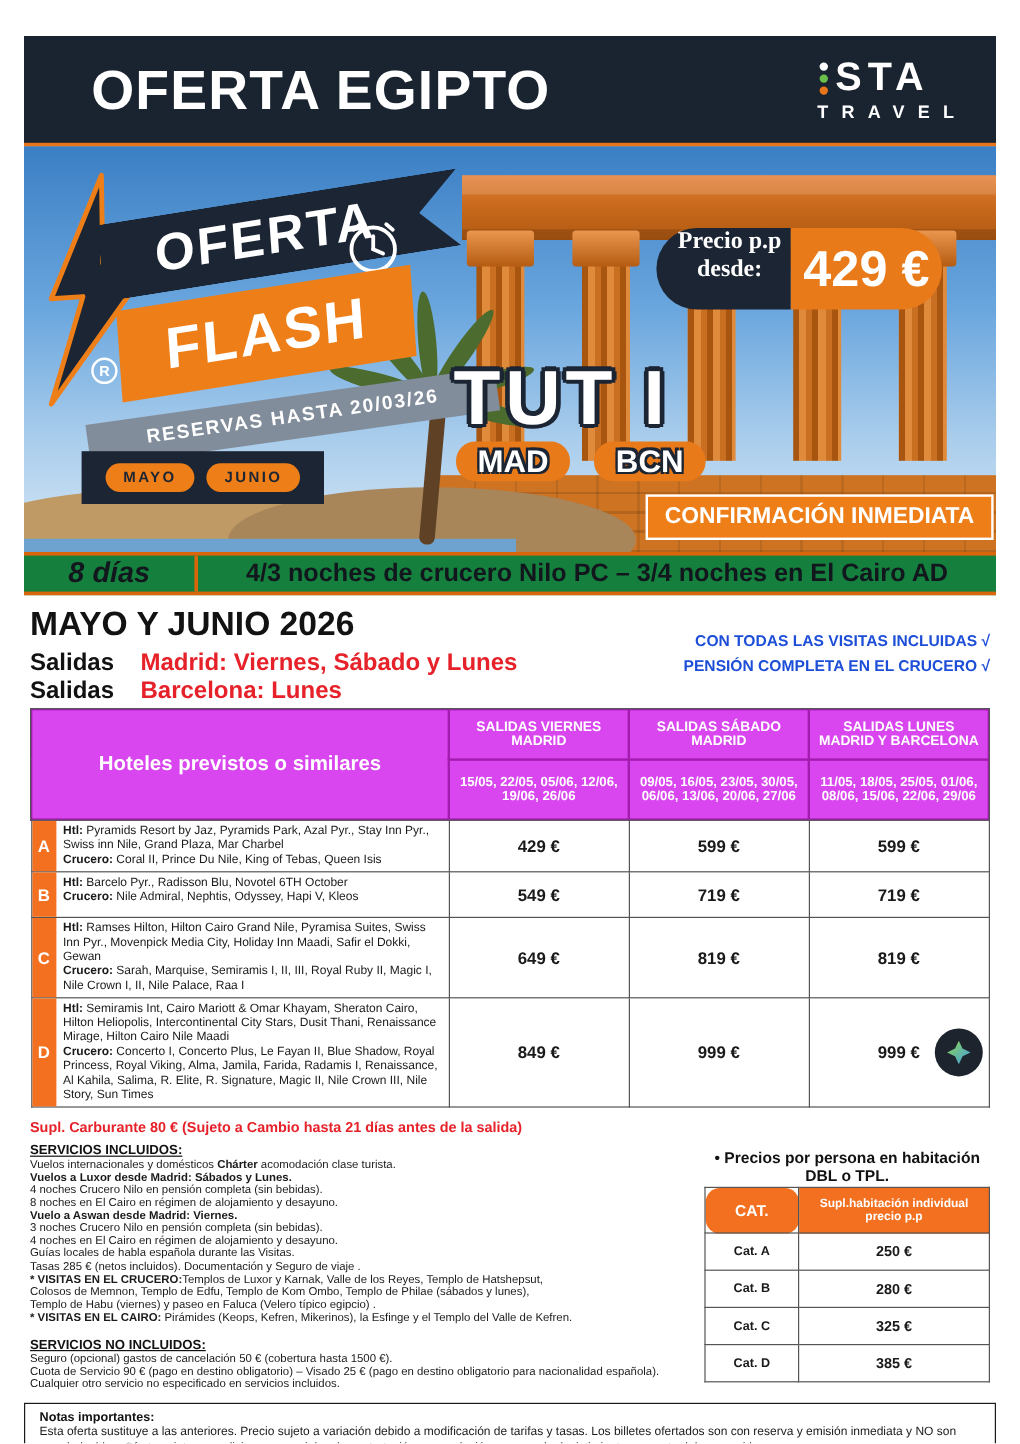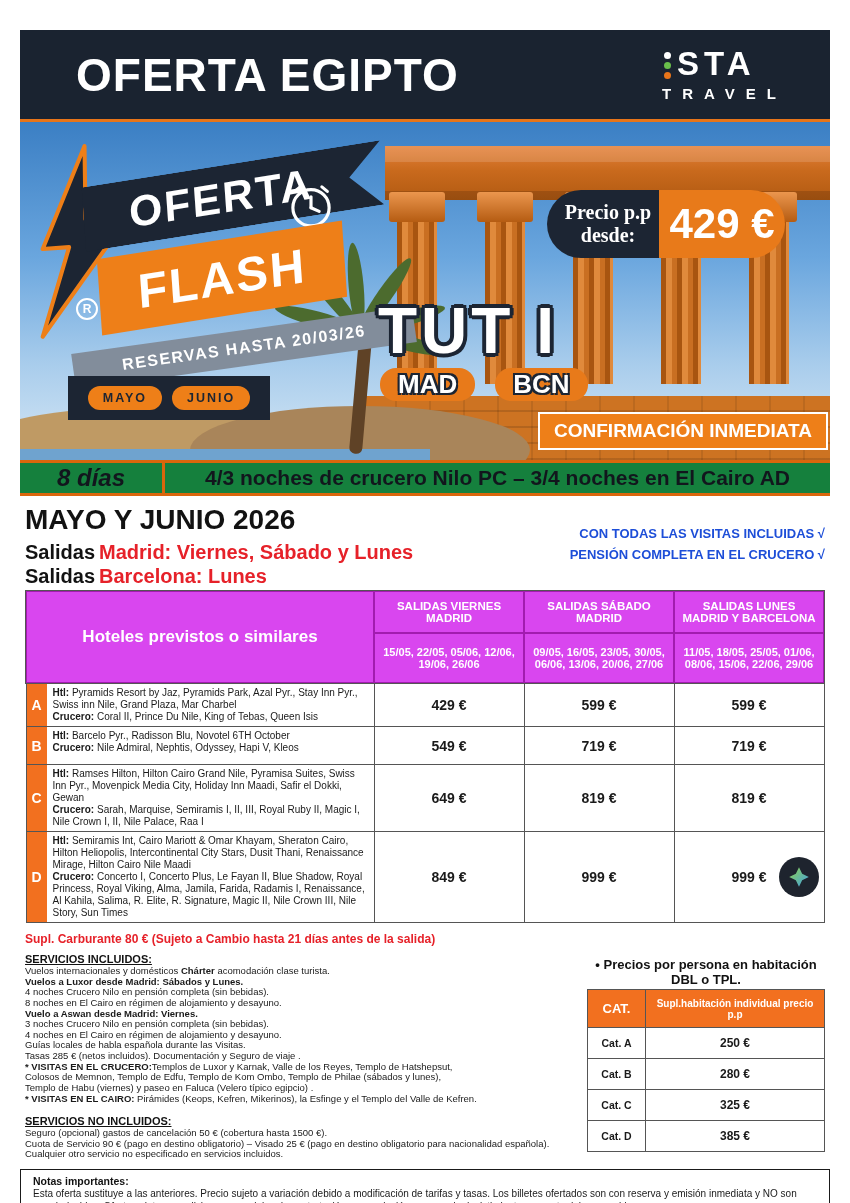--- a/index.html
+++ b/index.html
@@ -1,21 +1,21 @@
 <!DOCTYPE html>
 <html><head>
 <meta charset="utf-8">
 <style>
   * { margin:0; padding:0; box-sizing:border-box; }
   body { font-family:"Liberation Sans", sans-serif; background:#ffffff; }
   .page { position:relative; width:850px; height:1203px; background:#fff; overflow:hidden; }
 
   
   .top-header { margin:30px 20px 0; height:92px; background:#1a2330; border-bottom:3px solid #e8751a;
-    display:flex; align-items:center; justify-content:space-between; padding:0 43px 0 56px;gap:30px; }
+    display:flex; align-items:center; justify-content:space-between; padding:0 24px 0 56px;gap:30px; }
   .header-title { color:#fff; font-size:46px; font-weight:bold; letter-spacing:1px; }
   .brand { color:#fff; }
   .brand-main { display:flex; align-items:flex-end; font-size:33px; font-weight:bold; letter-spacing:5px; line-height:1; }
   .brand-dots { display:flex; flex-direction:column; align-items:center; gap:3px; margin:0 6px 1px 2px; }
   .brand-dots i { width:7px; height:7px; border-radius:50%; display:block; }
   .brand-dots i:nth-child(1){ background:#ffffff; }
   .brand-dots i:nth-child(2){ background:#6abf4b; }
   .brand-dots i:nth-child(3){ background:#e8751a; }
   .brand-sub { font-size:15px; letter-spacing:11px; margin-top:5px; font-weight:bold; }
 
@@ -57,21 +57,21 @@
     transform:rotate(-8deg); display:flex; align-items:center; justify-content:center;
     color:#fff; font-size:16px; font-weight:bold; letter-spacing:1.5px; }
   .month-box { position:absolute; left:48px; top:254px; width:202px; height:44px; background:#1c2533;
     display:flex; align-items:center; justify-content:center; gap:10px; }
   .month-pill { background:#ee7f18; border-radius:999px; padding:5px 15px; color:#1c2533;
     font-size:12.5px; font-weight:bold; letter-spacing:2px; cursor:pointer; }
   .clock-wrap { position:absolute; left:262px; top:54px; width:58px; height:58px; }
 
   .price-pill { position:absolute; left:527px; top:68px; height:68px; display:flex; }
   .price-label { background:#1c2533; border-radius:34px 0 0 34px; width:112px; display:flex; flex-direction:column;
-    align-items:center; justify-content:center; color:#fff; font-family:"Liberation Serif", serif;
+    align-items:center; justify-content:flex-start; color:#fff; font-family:"Liberation Serif", serif;
     font-size:20px; font-weight:bold; line-height:1.15; padding-left:10px; }
   .price-value { background:#e87a1a; border-radius:0 34px 34px 0; width:126px; display:flex; align-items:center;
     justify-content:center; color:#fff; font-size:42px; font-weight:bold; }
   .tut-title { position:absolute; left:358px; top:172px; color:#fff; font-size:64px; font-weight:bold; letter-spacing:4px;
     text-shadow:-3px -3px 0 #1c2533,3px -3px 0 #1c2533,-3px 3px 0 #1c2533,3px 3px 0 #1c2533,
       -4px 0 0 #1c2533,4px 0 0 #1c2533,0 -4px 0 #1c2533,0 4px 0 #1c2533; }
   .airports { position:absolute; left:360px; top:246px; display:flex; gap:20px; }
   .airport-pill { background:#e87a1a; border-radius:16px; padding:1px 18px; color:#fff; font-size:26px; font-weight:bold;
     text-shadow:-2px -2px 0 #1c2533,2px -2px 0 #1c2533,-2px 2px 0 #1c2533,2px 2px 0 #1c2533; }
   .confirm-box { position:absolute; left:518px; right:2px; top:290px; height:38px; background:#ee7f18;
@@ -84,21 +84,21 @@
   .duration-days { width:142px; display:flex; align-items:center; justify-content:center;
     font-size:24px; font-weight:bold; color:#12161d; font-style:italic; }
   .duration-div { width:3px; background:#da660c; }
   .duration-desc { flex:1; display:flex; align-items:center; justify-content:center;
     font-size:21px; font-weight:bold; color:#12161d; }
 
   
   .intro { position:relative; margin:8px 25px 4px; height:82px; }
   .season-title { font-size:28px; font-weight:bold; color:#121212; margin-bottom:4px; }
   .salida-line { font-size:20px; font-weight:bold; color:#121212; line-height:1.22; }
-  .salida-line .hl { color:#e62129; margin-left:4px; }
+  .salida-line .hl { color:#e62129; margin-left:22px; }
   .right-notes { position:absolute; right:0; top:20px; text-align:right; color:#1d4ed8;
     font-size:13px; font-weight:bold; line-height:1.6; }
 
   
   .main-table { margin:0 25px; width:800px; border-collapse:collapse; table-layout:fixed; }
   .main-table th, .main-table td { border:1.5px solid #555; }
   .main-table thead th, .main-table thead td { border:2px solid #a21caf; background:#d946ef; color:#fff; }
   .main-table thead { outline:1.5px solid #555; }
   th.hotels-h { width:348px; font-size:17px; font-weight:bold; }
   .col-title { font-size:11.5px; font-weight:bold; padding:6px 4px; text-align:center; height:42px; }
@@ -121,21 +121,21 @@
   .svc-col { flex:1; }
   .svc-title { font-size:11px; font-weight:bold; text-decoration:underline; color:#121212; margin-bottom:1px; }
   .svc-line { font-size:9.5px; line-height:1.12; color:#1a1a1a; }
   .svc-line b { font-weight:bold; }
   .svc-gap { height:11px; }
   .right-col { width:238px; flex:none; }
   .price-note { font-size:13px; font-weight:bold; color:#121212; margin:4px 0 2px; text-align:center; }
   .cat-table { width:100%; border-collapse:collapse; }
   .cat-table th, .cat-table td { border:1.5px solid #555; text-align:center; }
   .cat-table th { background:#f2701f; color:#fff; height:38px; }
-  .cat-th-cat { width:58px; font-size:13px; font-weight:bold; }
+  .cat-th-cat { width:78px; font-size:13px; font-weight:bold;border-radius:12px; }
   .cat-th-suppl { font-size:10px; font-weight:bold; padding:0 6px; }
   .cat-table td { height:31px; font-weight:bold; color:#1a1a1a; }
   .cat-td-cat { font-size:10.5px; }
   .cat-td-price { font-size:12px; }
 
   
   .notes-box { margin:9px 20px 0; border:1.5px solid #1a1a1a; padding:5px 12px 7px; }
   .notes-title { font-size:10.5px; font-weight:bold; color:#121212; }
   .notes-text { font-size:10px; line-height:1.3; color:#1a1a1a; }
 </style>

